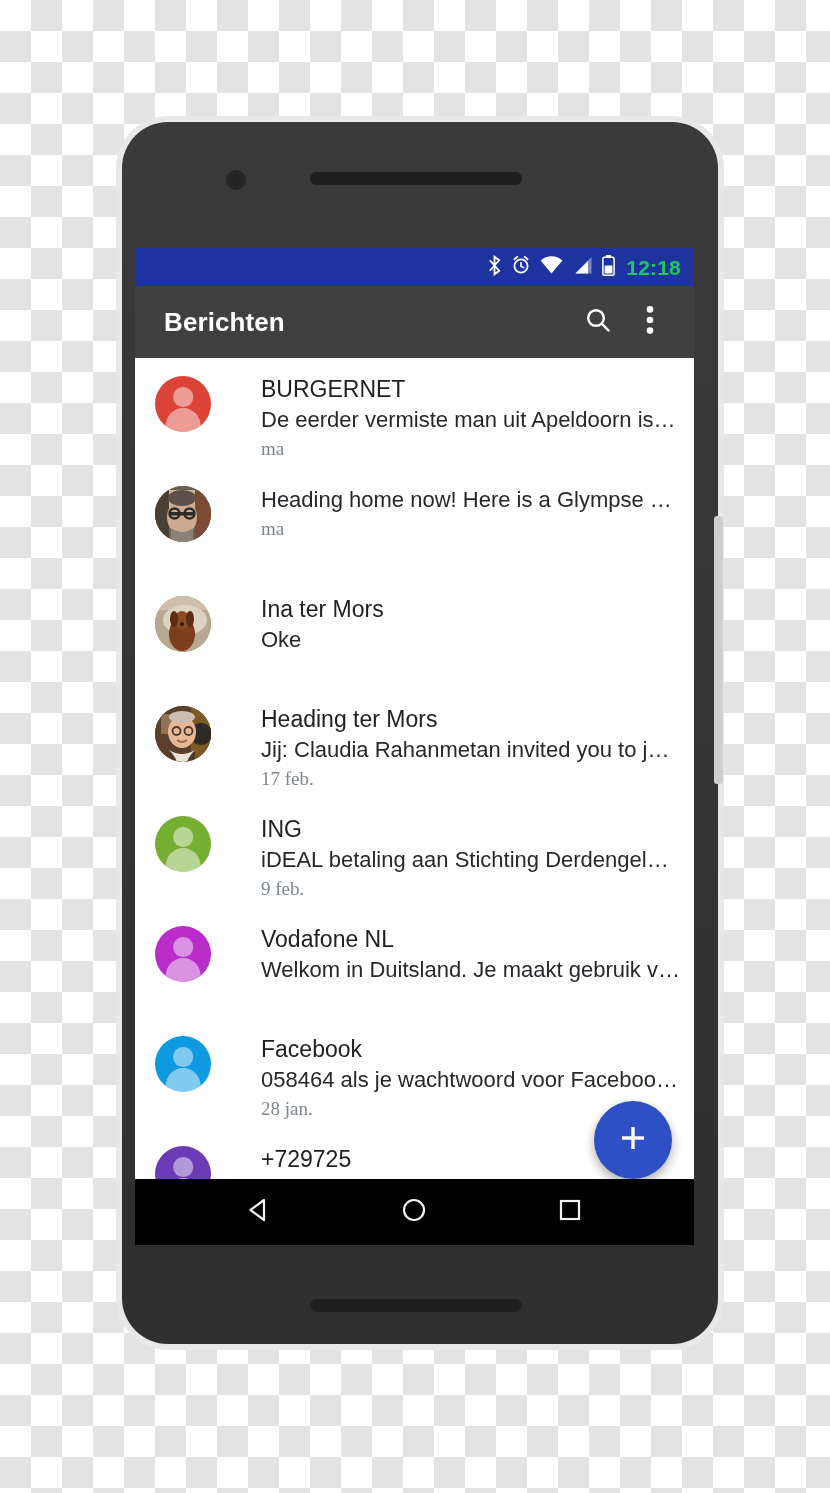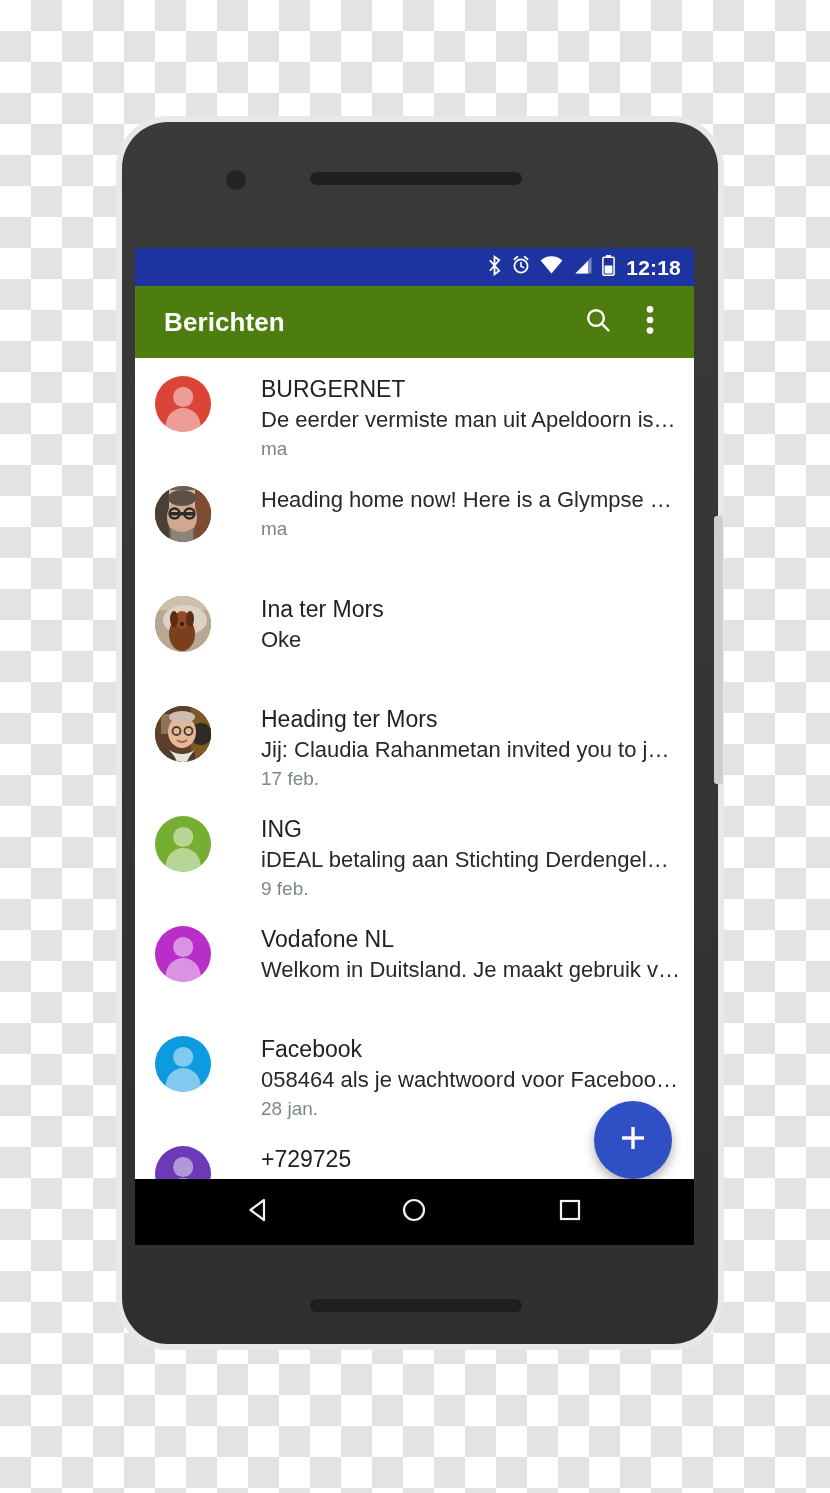--- a/index.html
+++ b/index.html
@@ -95,35 +95,35 @@
 
   
   #status-bar {
     height: 38px;
     background: #1c33a0;
     display: flex;
     align-items: center;
     justify-content: flex-end;
     padding-right: 13px;
     gap: 9px;
-    color: #ffffff;
+    color: #22c55e;
   }
   #status-bar .sb-icon { display: block; }
   #status-clock {
     font-size: 21px;
     font-weight: 700;
     letter-spacing: 0.2px;
     line-height: 1;
     margin-left: 2px;
   }
 
   
   #toolbar {
     height: 72px;
-    background: #4d7c0f;
+    background: #404040;
     display: flex;
     align-items: center;
     padding: 0 18px 0 29px;
     color: #ffffff;
   }
   #app-title {
     font-size: 26px;
     font-weight: 700;
     letter-spacing: 0.1px;
     flex: 1;
@@ -199,20 +199,21 @@
     line-height: 31px;
     white-space: nowrap;
     overflow: hidden;
     text-overflow: ellipsis;
     max-width: 437px;
   }
   .row-time {
     font-size: 19px;
     color: #7d868f;
     line-height: 27px;
+    font-family: Liberation Serif, serif;
   }
 
   
   #fab {
     position: absolute;
     right: 22px;
     bottom: 66px;
     width: 78px;
     height: 78px;
     border-radius: 50%;

